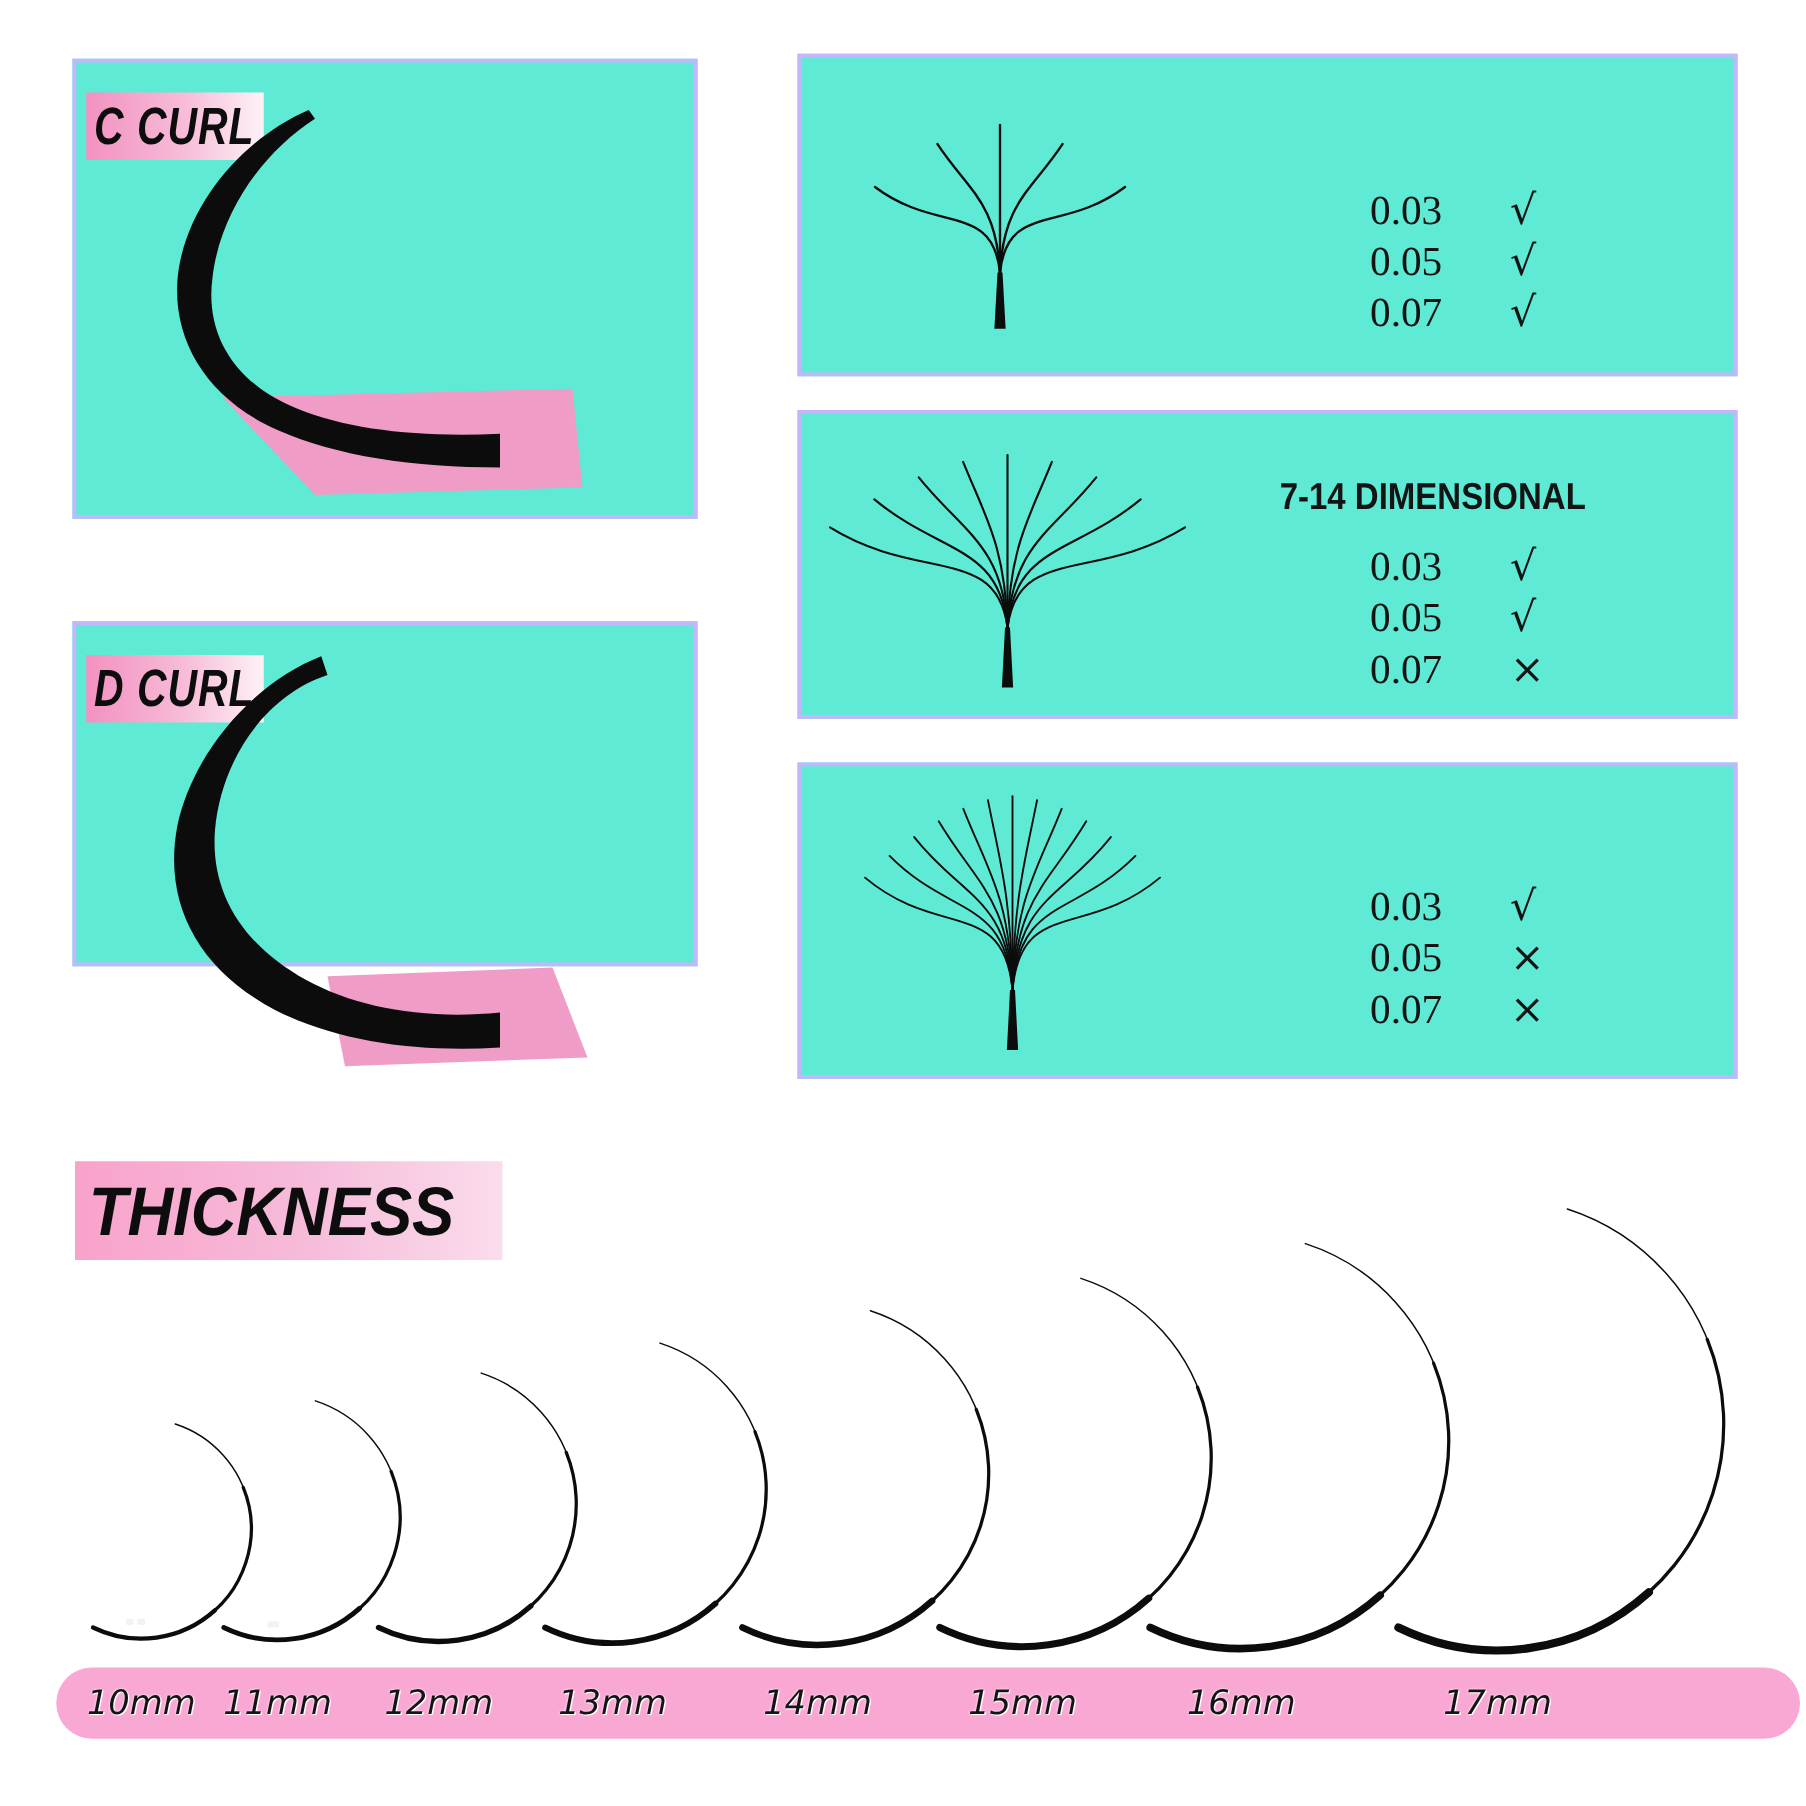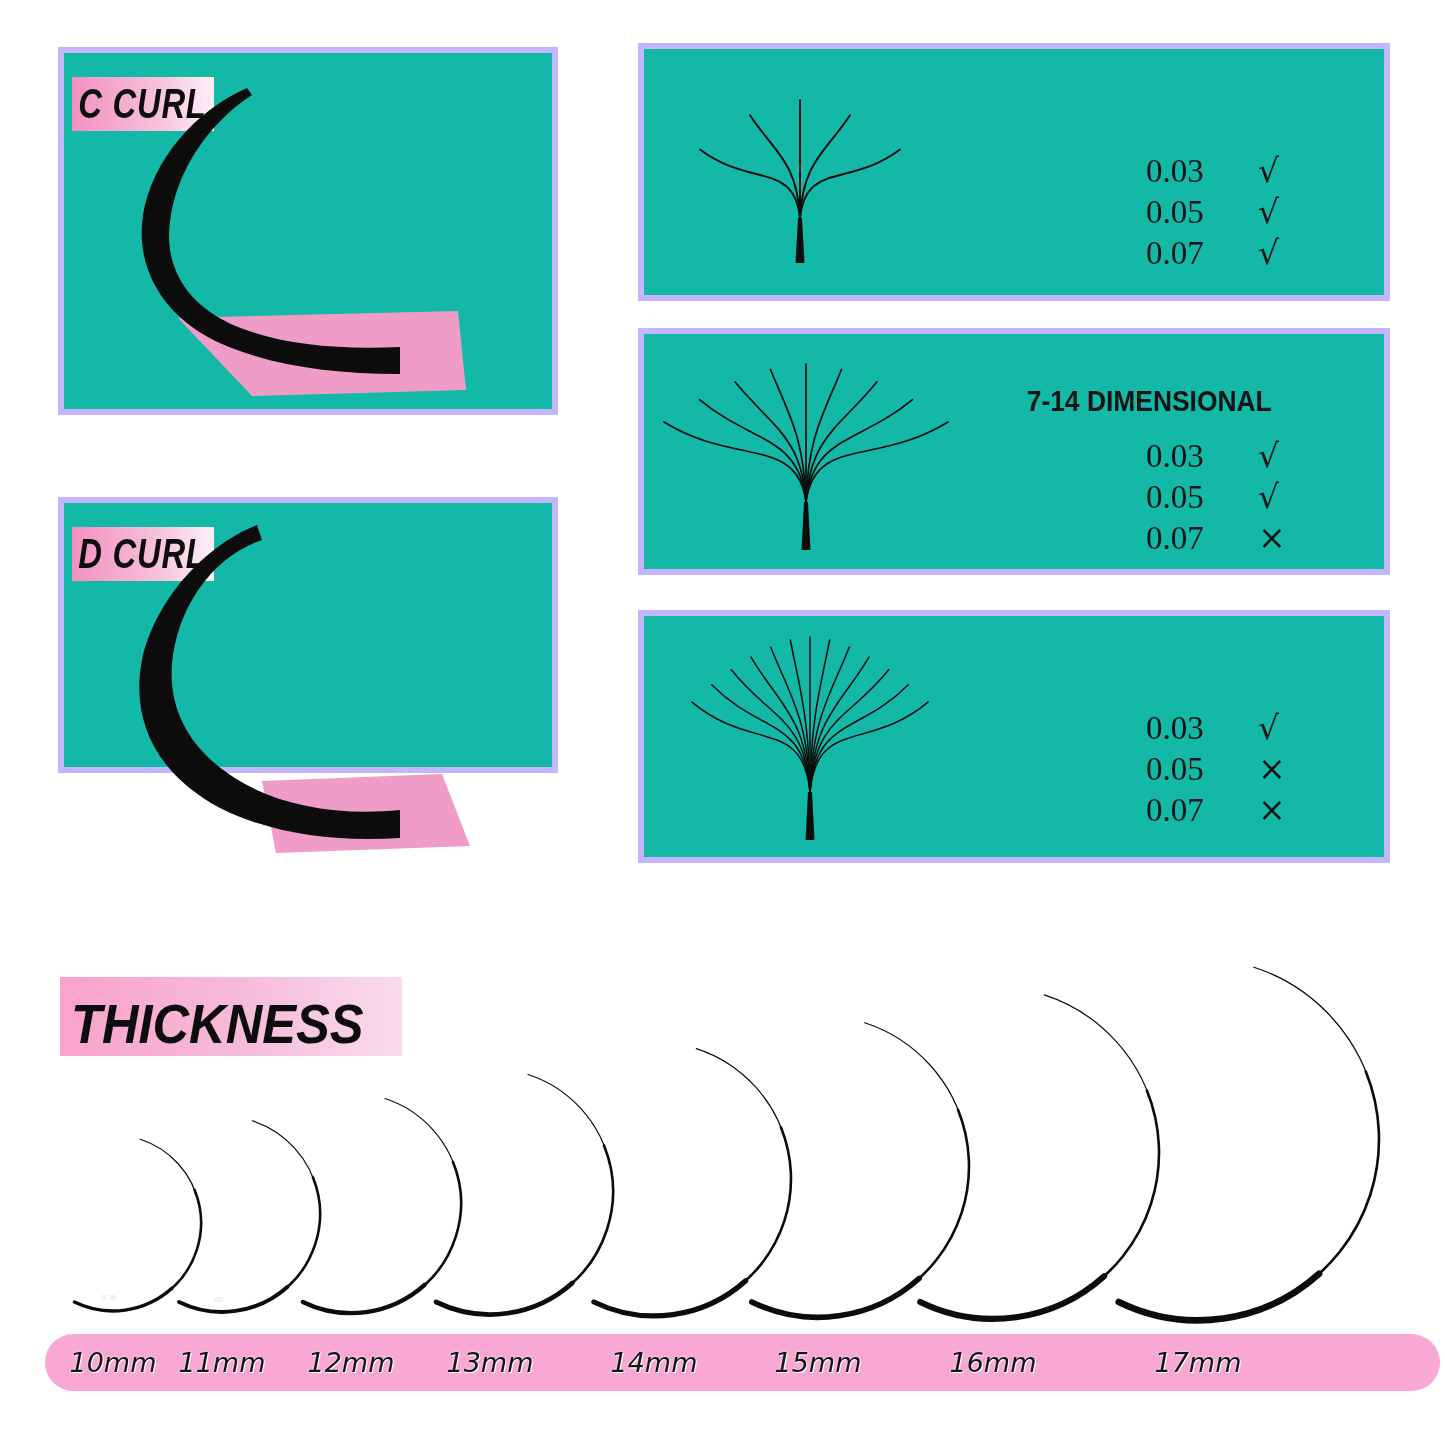--- a/index.html
+++ b/index.html
@@ -1,47 +1,47 @@
 <!DOCTYPE html>
 <html><head>
 <meta charset="utf-8">
 <style>
   html,body{margin:0;padding:0;background:#fff;}
   body{width:1445px;height:1445px;position:relative;overflow:hidden;
        font-family:"Liberation Sans",sans-serif;color:#111;}
 
   
-  .card{position:absolute;border:6px solid #c4b5fd;background:#14b8a6;box-sizing:border-box;}
+  .card{position:absolute;border:3px solid #c4b5fd;background:#5eead4;box-sizing:border-box;}
   .card-c{left:58px;top:47px;width:500px;height:368px;}
   .card-d{left:58px;top:497px;width:500px;height:276px;}
   .dim-1{left:638px;top:43px;width:752px;height:258px;}
   .dim-2{left:638px;top:328px;width:752px;height:247px;}
   .dim-3{left:638px;top:610px;width:752px;height:253px;}
 
   
   .curl-chip{position:absolute;left:8px;top:24px;width:142px;height:54px;
     background:linear-gradient(90deg,#f291c0 0%,#f7bcd8 55%,#fdf1f7 100%);
     display:flex;align-items:center;overflow:hidden;}
   .curl-chip span{display:inline-block;font-size:42px;font-weight:bold;font-style:italic;
     letter-spacing:1px;transform:scaleX(.78);transform-origin:0 50%;
     white-space:nowrap;padding-left:8px;color:#0d0d0d;}
 
   
   .dim-title{position:absolute;left:330px;top:50px;width:350px;text-align:center;}
   .dim-title span{display:inline-block;font-size:30px;font-weight:bold;letter-spacing:0px;
     transform:scaleX(.88);white-space:nowrap;color:#141414;}
   .vals{position:absolute;left:455px;top:102px;}
-  .val-row{display:flex;align-items:baseline;height:41px;margin-left:47px;}
+  .val-row{display:flex;align-items:baseline;height:41px;}
   .val-num{width:112px;font-family:"Liberation Serif",serif;font-size:33px;color:#131313;}
   .val-mark{font-family:"DejaVu Serif",serif;font-size:33px;color:#131313;}
 
   
   .thick-chip{position:absolute;left:60px;top:929px;width:342px;height:79px;
     background:linear-gradient(90deg,#f9a2ca 0%,#f6bcda 55%,#fadcec 100%);
-    display:flex;align-items:flex-end;overflow:hidden;margin-top:48px;}
+    display:flex;align-items:center;overflow:hidden;}
   .thick-chip span{display:inline-block;font-size:55px;font-weight:bold;font-style:italic;
     transform:scaleX(.92);transform-origin:0 50%;white-space:nowrap;
     padding-left:12px;color:#0d0d0d;}
 
   .len-bar{position:absolute;left:45px;top:1334px;width:1395px;height:57px;
     background:#f9a8d4;border-radius:29px;}
   .len-label{position:absolute;top:13px;width:120px;text-align:center;
     font-family:"DejaVu Sans",sans-serif;font-style:italic;font-size:27px;color:#141414;
     text-shadow:0 0 2px #fff,1px 1px 0 #ffffff;}
 

